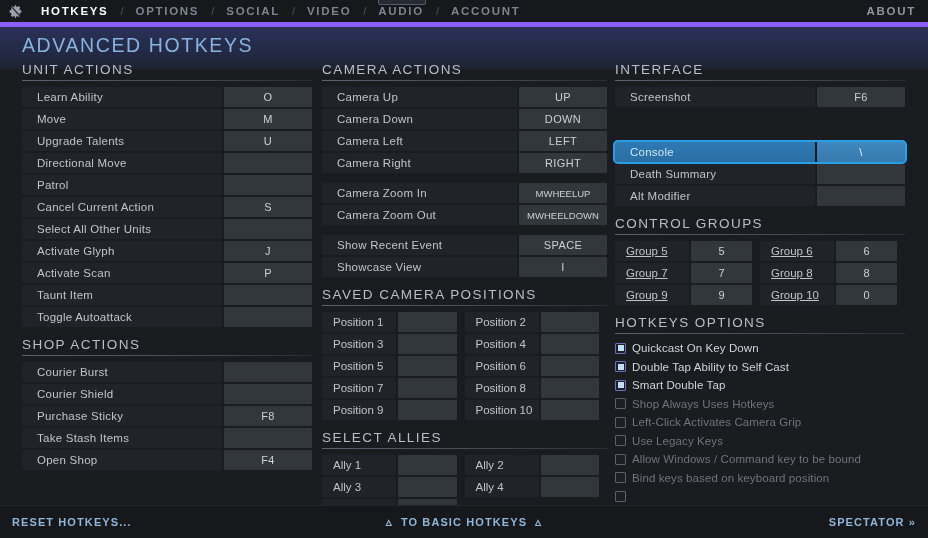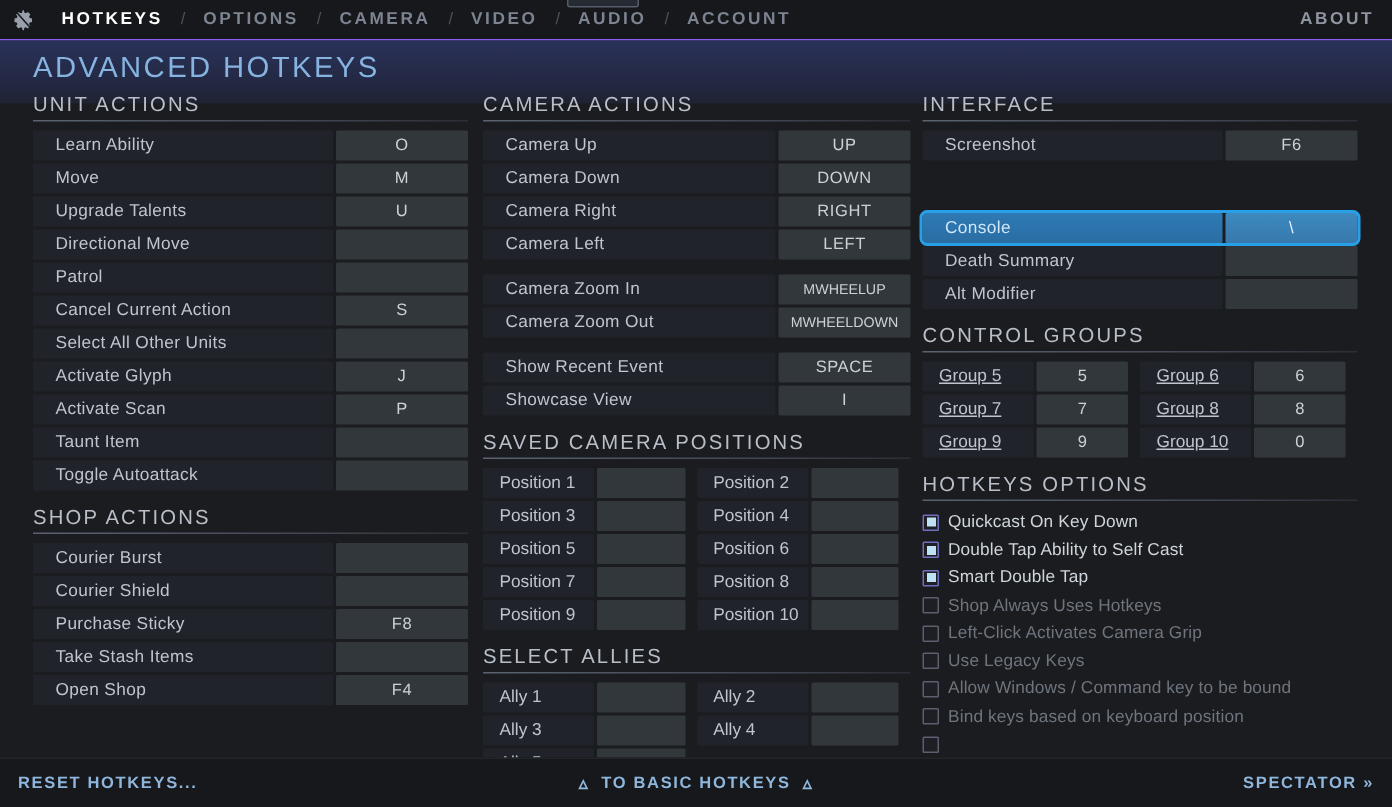--- a/index.html
+++ b/index.html
@@ -11,21 +11,21 @@
     overflow:hidden;
     position:relative;
   }
 
   
   #topnav{
     height:27px; width:100%;
     background:#17181b;
     display:flex; align-items:center;
     position:relative;
-    border-bottom:1px solid #8b5cf6;
+    border-bottom:5px solid #8b5cf6;
   }
   #gear{ width:30px; display:flex; align-items:center; justify-content:center; }
   #gear svg{ display:block; }
   .navlist{ display:flex; align-items:center; }
   .navitem{
     font-size:11.5px; letter-spacing:1.7px; font-weight:bold;
     color:#7d8491; padding:0 11px;
     white-space:nowrap;
   }
   .navitem.active{ color:#ffffff; }
@@ -190,21 +190,21 @@
       <path fill="#9aa0ab" d="M12 8.5a3.5 3.5 0 100 7 3.5 3.5 0 000-7zm0 5.6a2.1 2.1 0 110-4.2 2.1 2.1 0 010 4.2z"></path>
       <path fill="#9aa0ab" d="M20.3 13.6l-.1-1.6.1-1.6-2.2-.5-.6-1.4 1.2-1.9-2.3-2.3-1.9 1.2-1.4-.6L12.6 2.7h-1.2L10.9 4.9l-1.4.6-1.9-1.2L5.3 6.6l1.2 1.9-.6 1.4-2.2.5.1 1.6-.1 1.6 2.2.5.6 1.4-1.2 1.9 2.3 2.3 1.9-1.2 1.4.6.5 2.2h1.2l.5-2.2 1.4-.6 1.9 1.2 2.3-2.3-1.2-1.9.6-1.4 2.2-.5z"></path>
       <path fill="#17181b" d="M5.6 3.2l14.3 16-1.1 1L4.5 4.2z"></path>
     </svg>
   </div>
   <div class="navlist">
     <span class="navitem active">HOTKEYS</span>
     <span class="navsep">/</span>
     <span class="navitem">OPTIONS</span>
     <span class="navsep">/</span>
-    <span class="navitem">CAMERA</span>
+    <span class="navitem">SOCIAL</span>
     <span class="navsep">/</span>
     <span class="navitem">VIDEO</span>
     <span class="navsep">/</span>
     <span class="navitem">AUDIO</span>
     <span class="navsep">/</span>
     <span class="navitem">ACCOUNT</span>
   </div>
   <div id="audio-tab-indicator"></div>
   <div id="about">ABOUT</div>
 </div>
@@ -297,26 +297,26 @@
 
     <div class="row">
       <div class="rlabel">Camera Up</div>
       <div class="rkey">UP</div>
     </div>
     <div class="row">
       <div class="rlabel">Camera Down</div>
       <div class="rkey">DOWN</div>
     </div>
     <div class="row">
+      <div class="rlabel">Camera Left</div>
+      <div class="rkey">LEFT</div>
+    </div>
+    <div class="row">
       <div class="rlabel">Camera Right</div>
       <div class="rkey">RIGHT</div>
-    </div>
-    <div class="row">
-      <div class="rlabel">Camera Left</div>
-      <div class="rkey">LEFT</div>
     </div>
 
     <div class="rowgap"></div>
 
     <div class="row">
       <div class="rlabel">Camera Zoom In</div>
       <div class="rkey tiny">MWHEELUP</div>
     </div>
     <div class="row">
       <div class="rlabel">Camera Zoom Out</div>

